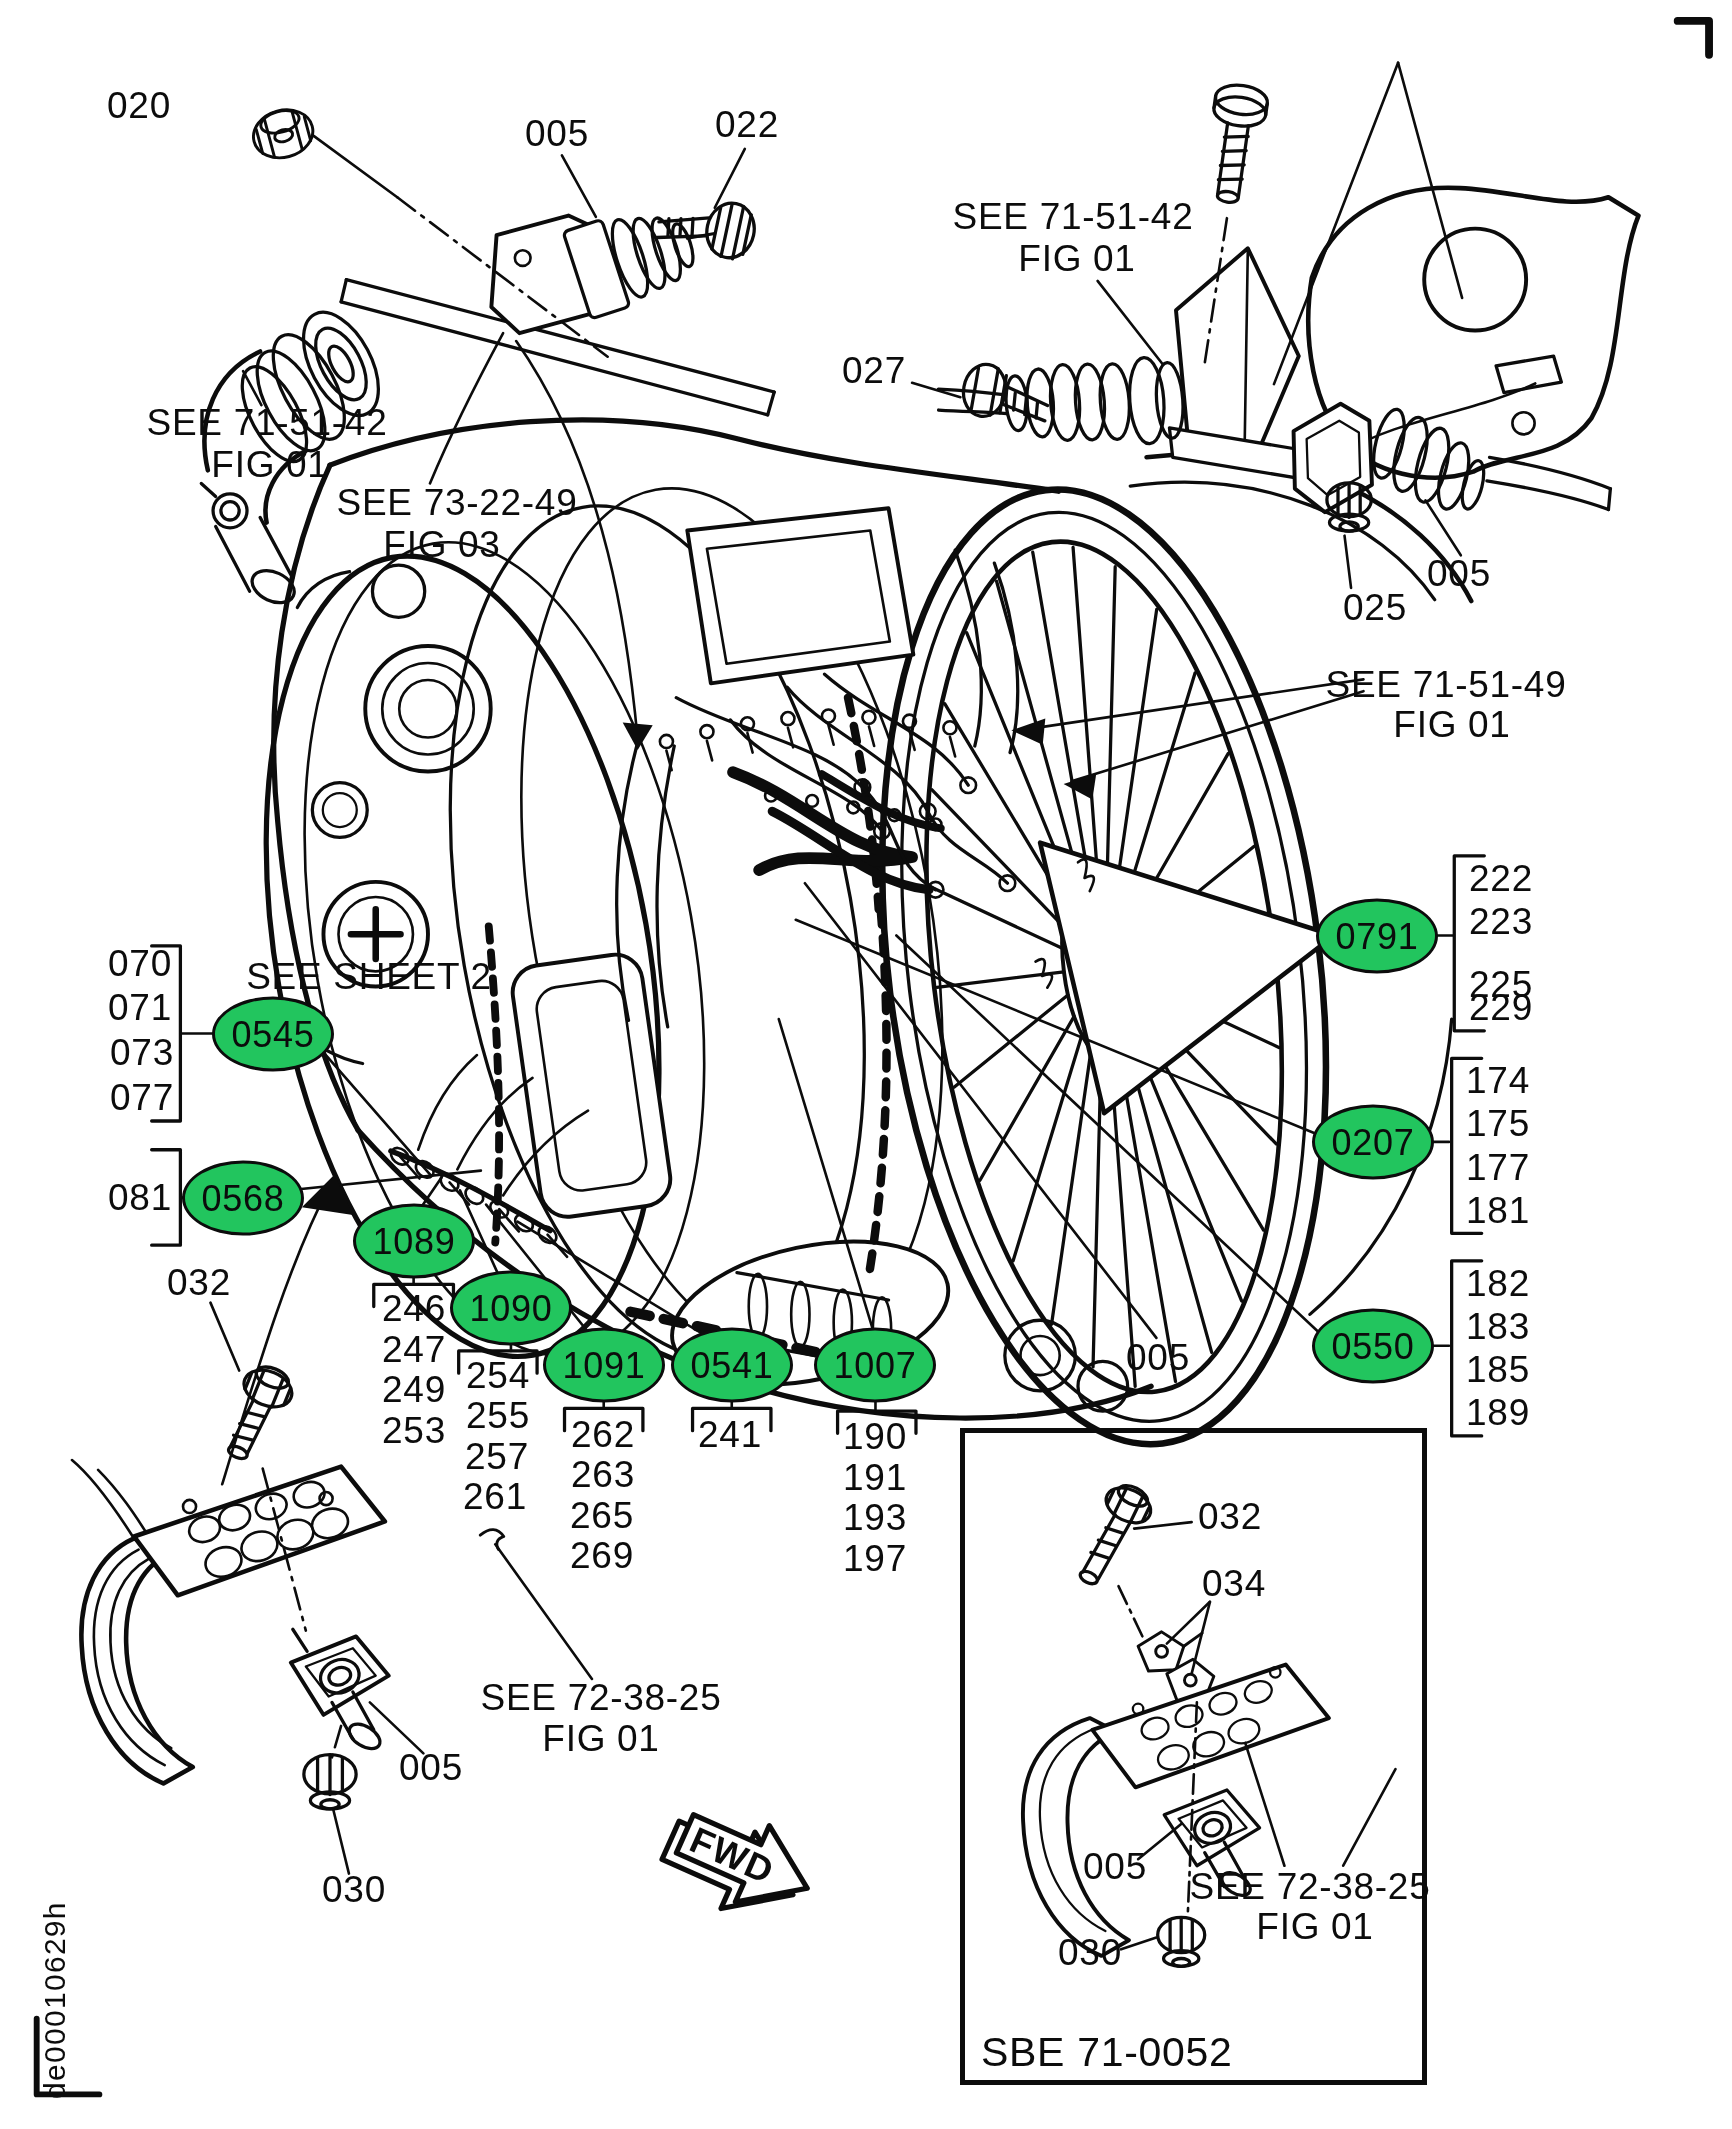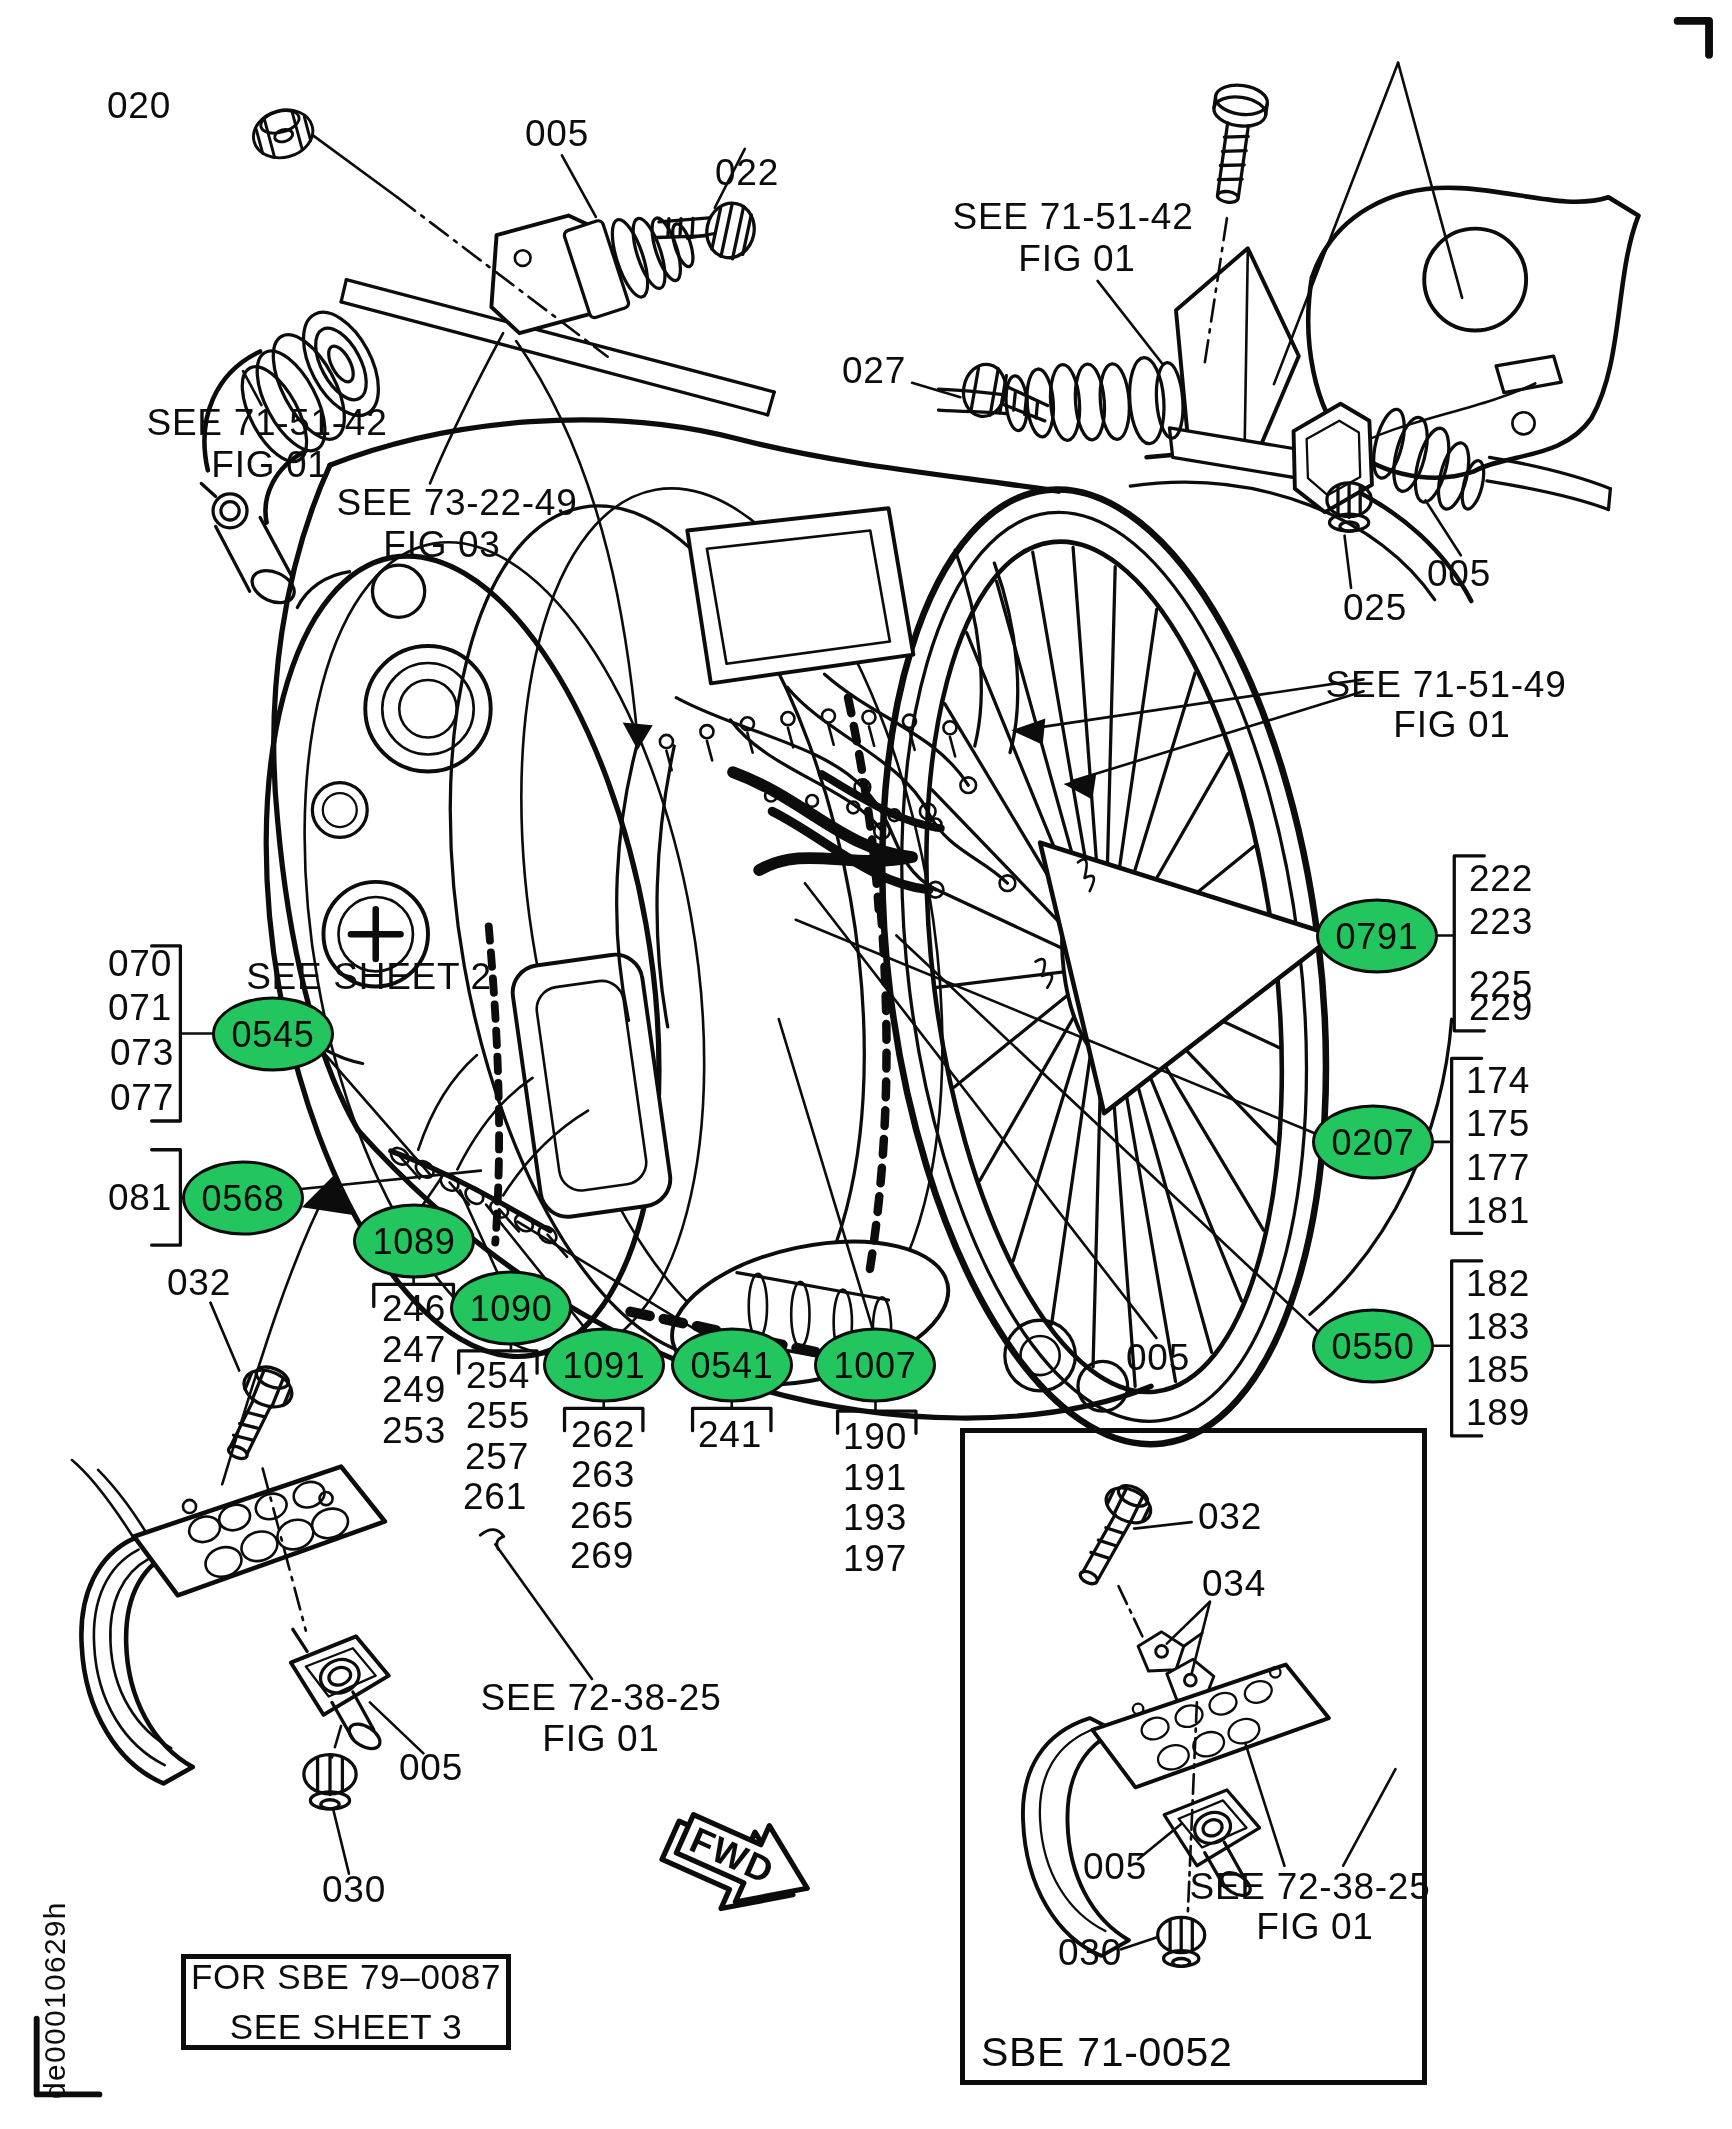--- a/index.html
+++ b/index.html
@@ -487,21 +487,21 @@
       <path d="M702 2102 V2068 H822 V2102"></path>
       <path d="M864 2190 V2156 H984 V2190"></path>
       <path d="M1060 2190 V2156 H1180 V2190"></path>
       <path d="M1282 2194 V2160 H1402 V2194"></path>
     </g>
   </g>
 </svg>
 
 <div class="t" style="left:139px;top:106px;">020</div>
 <div class="t" style="left:557px;top:134px;">005</div>
-<div class="t" style="left:747px;top:125px;margin-top:48px;">022</div>
+<div class="t" style="left:747px;top:125px;">022</div>
 <div class="t" style="left:267px;top:423px;">SEE 71-51-42</div>
 <div class="t" style="left:270px;top:465px;">FIG 01</div>
 <div class="t" style="left:425px;top:503px;margin-left:32px;">SEE 73-22-49</div>
 <div class="t" style="left:428px;top:545px;margin-left:14px;">FIG 03</div>
 
 <div class="t" style="left:874px;top:371px;">027</div>
 <div class="t" style="left:1073px;top:217px;">SEE 71-51-42</div>
 <div class="t" style="left:1077px;top:259px;">FIG 01</div>
 <div class="t" style="left:1375px;top:608px;">025</div>
 <div class="t" style="left:1459px;top:574px;">005</div>
@@ -564,24 +564,20 @@
 <div class="t" style="left:875px;top:1478px;">191</div>
 <div class="t" style="left:875px;top:1518px;">193</div>
 <div class="t" style="left:875px;top:1559px;">197</div>
 
 <div class="t" style="left:199px;top:1283px;">032</div>
 <div class="t" style="left:431px;top:1768px;">005</div>
 <div class="t" style="left:354px;top:1890px;">030</div>
 <div class="t" style="left:601px;top:1698px;">SEE 72-38-25</div>
 <div class="t" style="left:601px;top:1739px;">FIG 01</div>
 
-<div class="box" style="left:181px;top:1954px;width:320px;height:86px;">
-  <div>FOR SBE 79–0087</div>
-  <div>SEE SHEET 3</div>
-</div>
 
 <div id="inset-box" style="left:960px;top:1428px;width:457px;height:647px;"></div>
 <div class="t" style="left:1230px;top:1517px;">032</div>
 <div class="t" style="left:1234px;top:1584px;">034</div>
 <div class="t" style="left:1115px;top:1867px;">005</div>
 <div class="t" style="left:1090px;top:1953px;">030</div>
 <div class="t" style="left:1310px;top:1887px;">SEE 72-38-25</div>
 <div class="t" style="left:1315px;top:1927px;">FIG 01</div>
 <div class="cap" style="left:981px;top:2029px;">SBE 71-0052</div>
 

